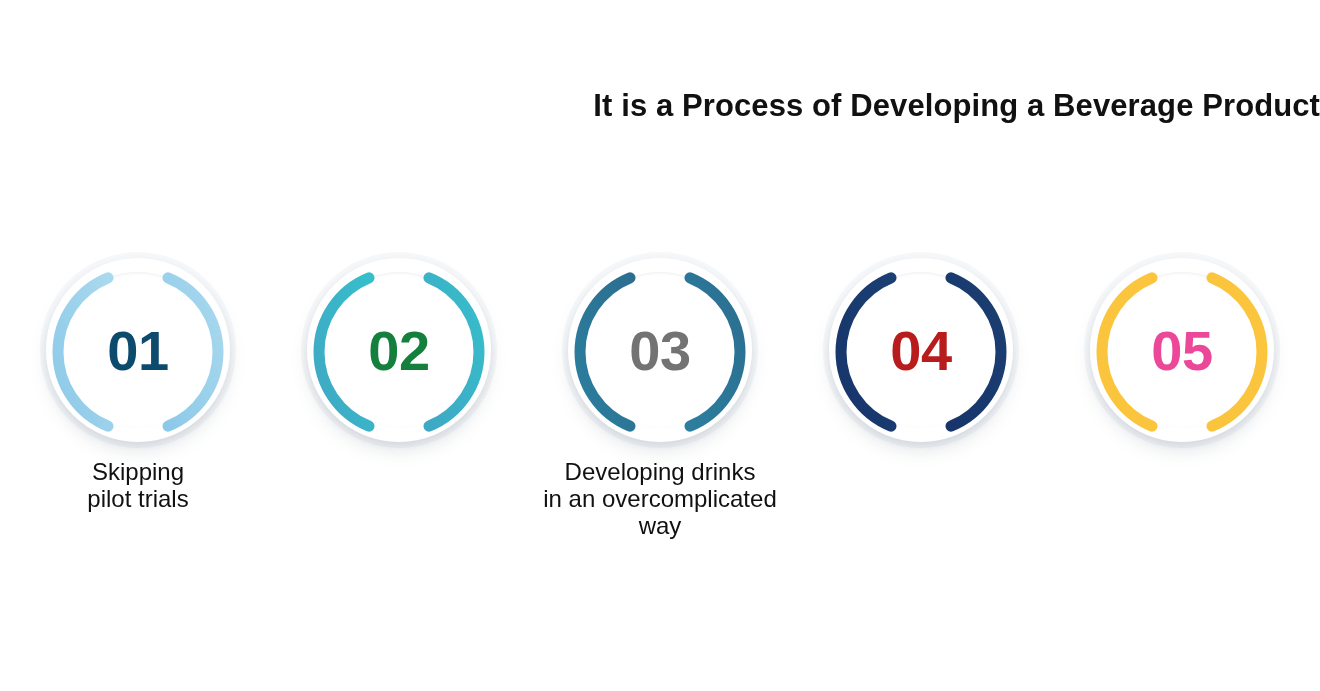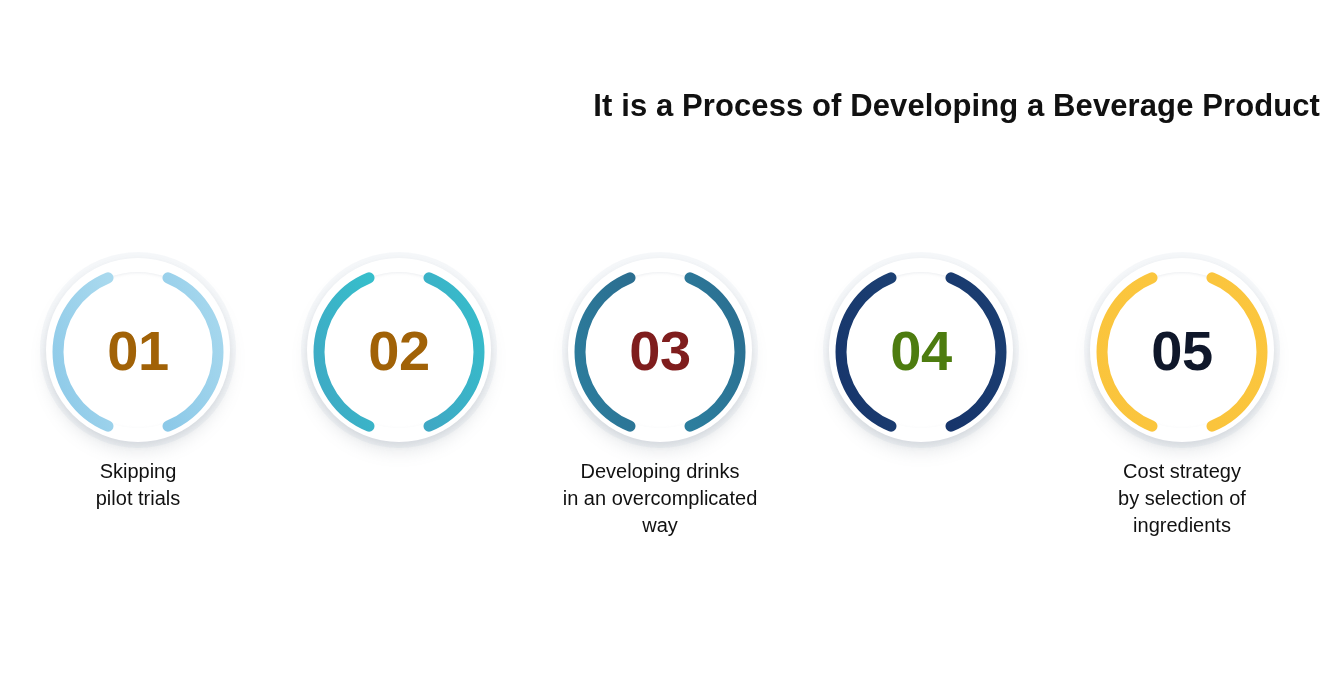--- a/index.html
+++ b/index.html
@@ -106,21 +106,21 @@
     letter-spacing: -0.5px;
     line-height: 1;
     padding-bottom: 2px;
     box-sizing: border-box;
   }
 
   
   .caption {
     margin-top: 6px;
     text-align: center;
-    font-size: 20px;
+    font-size: 24px;
     line-height: 27px;
     color: #111111;
     white-space: pre-line;
     width: 248px;
   }
 </style>
 </head>
 <body>
 
 <div class="title">It is a Process of Developing a Beverage Product</div>
@@ -133,92 +133,89 @@
         <svg class="badge-ring" viewBox="0 0 200 200">
           <defs>
             <linearGradient id="grad0" x1="0" y1="1" x2="1" y2="0">
               <stop offset="0%" stop-color="#8CC9E8"></stop>
               <stop offset="100%" stop-color="#A9D9EE"></stop>
             </linearGradient>
           </defs>
           <path d="M 70.03 174.17 A 80 80 0 0 1 70.03 25.83" fill="none" stroke="url(#grad0)" stroke-width="11" stroke-linecap="round"></path>
           <path d="M 129.97 25.83 A 80 80 0 0 1 129.97 174.17" fill="none" stroke="url(#grad0)" stroke-width="11" stroke-linecap="round"></path>
         </svg>
-        <div class="badge-num" style="color: #a16207;">01</div>
+        <div class="badge-num" style="color: #0c4a6e;">01</div>
       </div>
       <div class="caption">Skipping
 pilot trials</div>
     </div>
     <div class="step">
       <div class="badge">
         <div class="badge-plate"></div>
         <div class="badge-inner"></div>
         <svg class="badge-ring" viewBox="0 0 200 200">
           <defs>
             <linearGradient id="grad1" x1="0" y1="1" x2="1" y2="0">
               <stop offset="0%" stop-color="#3FA8C4"></stop>
               <stop offset="100%" stop-color="#36BECB"></stop>
             </linearGradient>
           </defs>
           <path d="M 70.03 174.17 A 80 80 0 0 1 70.03 25.83" fill="none" stroke="url(#grad1)" stroke-width="11" stroke-linecap="round"></path>
           <path d="M 129.97 25.83 A 80 80 0 0 1 129.97 174.17" fill="none" stroke="url(#grad1)" stroke-width="11" stroke-linecap="round"></path>
         </svg>
-        <div class="badge-num" style="color: #a16207;">02</div>
+        <div class="badge-num" style="color: #15803d;">02</div>
       </div>
     </div>
     <div class="step">
       <div class="badge">
         <div class="badge-plate"></div>
         <div class="badge-inner"></div>
         <svg class="badge-ring" viewBox="0 0 200 200">
           <defs>
             <linearGradient id="grad2" x1="0" y1="1" x2="1" y2="0">
               <stop offset="0%" stop-color="#2C7E9E"></stop>
               <stop offset="100%" stop-color="#2B6E90"></stop>
             </linearGradient>
           </defs>
           <path d="M 70.03 174.17 A 80 80 0 0 1 70.03 25.83" fill="none" stroke="url(#grad2)" stroke-width="11" stroke-linecap="round"></path>
           <path d="M 129.97 25.83 A 80 80 0 0 1 129.97 174.17" fill="none" stroke="url(#grad2)" stroke-width="11" stroke-linecap="round"></path>
         </svg>
-        <div class="badge-num" style="color: #7f1d1d;">03</div>
+        <div class="badge-num" style="color: #737373;">03</div>
       </div>
       <div class="caption">Developing drinks
 in an overcomplicated
 way</div>
     </div>
     <div class="step">
       <div class="badge">
         <div class="badge-plate"></div>
         <div class="badge-inner"></div>
         <svg class="badge-ring" viewBox="0 0 200 200">
           <defs>
             <linearGradient id="grad3" x1="0" y1="1" x2="1" y2="0">
               <stop offset="0%" stop-color="#17356B"></stop>
               <stop offset="100%" stop-color="#1B3F72"></stop>
             </linearGradient>
           </defs>
           <path d="M 70.03 174.17 A 80 80 0 0 1 70.03 25.83" fill="none" stroke="url(#grad3)" stroke-width="11" stroke-linecap="round"></path>
           <path d="M 129.97 25.83 A 80 80 0 0 1 129.97 174.17" fill="none" stroke="url(#grad3)" stroke-width="11" stroke-linecap="round"></path>
         </svg>
-        <div class="badge-num" style="color: #4d7c0f;">04</div>
+        <div class="badge-num" style="color: #b91c1c;">04</div>
       </div>
     </div>
     <div class="step">
       <div class="badge">
         <div class="badge-plate"></div>
         <div class="badge-inner"></div>
         <svg class="badge-ring" viewBox="0 0 200 200">
           <defs>
             <linearGradient id="grad4" x1="0" y1="1" x2="1" y2="0">
               <stop offset="0%" stop-color="#FAC43C"></stop>
               <stop offset="100%" stop-color="#FBC63E"></stop>
             </linearGradient>
           </defs>
           <path d="M 70.03 174.17 A 80 80 0 0 1 70.03 25.83" fill="none" stroke="url(#grad4)" stroke-width="11" stroke-linecap="round"></path>
           <path d="M 129.97 25.83 A 80 80 0 0 1 129.97 174.17" fill="none" stroke="url(#grad4)" stroke-width="11" stroke-linecap="round"></path>
         </svg>
-        <div class="badge-num" style="color: #0f172a;">05</div>
-      </div>
-      <div class="caption">Cost strategy
-by selection of
-ingredients</div>
+        <div class="badge-num" style="color: #ec4899;">05</div>
+      </div>
     </div>
   </div>
 
 </body></html>

